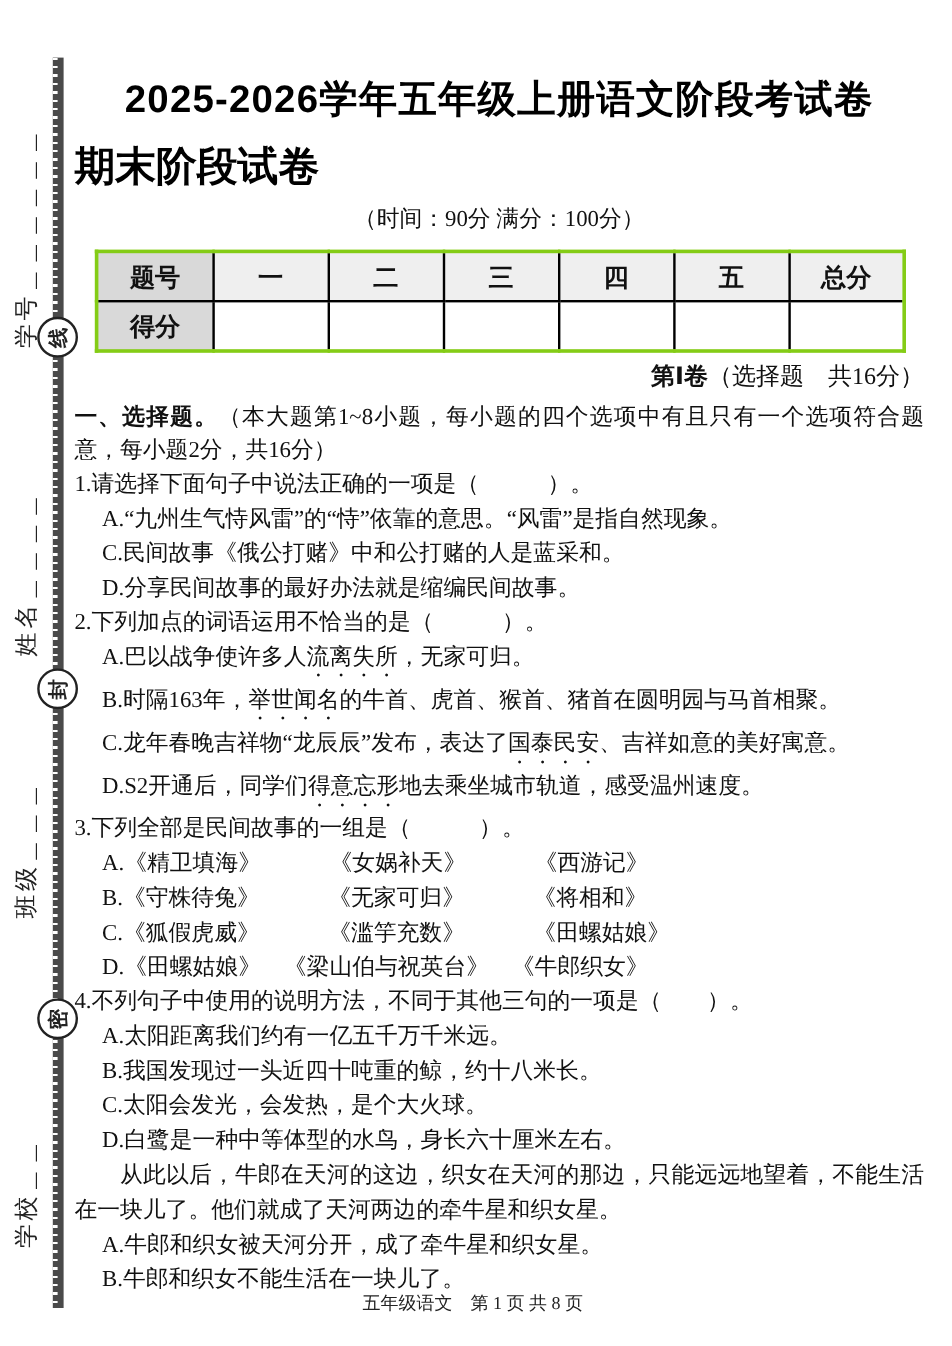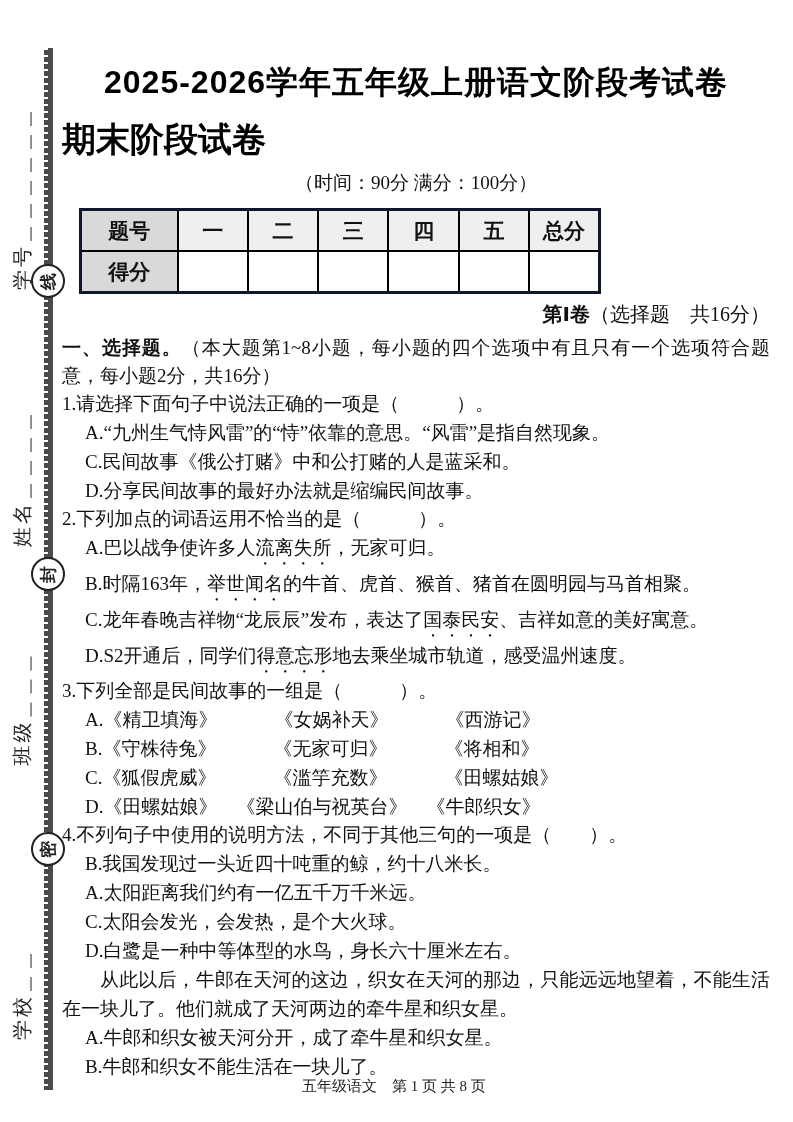--- a/index.html
+++ b/index.html
@@ -22,22 +22,22 @@
   .seal span{display:block;transform:rotate(-90deg);font-size:17px;font-weight:bold;color:#222;}
   .seal-1{top:281px;} .seal-2{top:574px;} .seal-3{top:849px;}
   
   .main{position:absolute;left:62px;top:48px;width:708px;}
   .title1{font-family:"Liberation Sans","DejaVu Sans",sans-serif;font-weight:bold;
     font-size:32px;line-height:44px;text-align:center;letter-spacing:1px;margin-top:12px;color:#000;}
   .title2{font-family:"Liberation Sans","DejaVu Sans",sans-serif;font-weight:bold;
     font-size:34px;line-height:44px;text-align:left;margin-top:13px;color:#000;}
   .meta{font-size:19px;text-align:center;margin-top:10px;line-height:24px;}
   
-  table.score{border-collapse:collapse;margin:13px 0 0 17px;width:522px;
-    border:3px solid #0f172a;table-layout:fixed;}
+  table.score{border-collapse:collapse;margin:13px 0 0 17px;width:676px;
+    border:3px solid #84cc16;table-layout:fixed;}
   table.score td{border:2px solid #000;height:37px;text-align:center;
     font-size:21px;font-weight:bold;background:#fff;}
   table.score .shade{background:#d9d9d9;}
   table.score .lightshade{background:#efefef;}
   table.score col.c0{width:97px;}
   
   .vol{ text-align:right;margin-top:7px;font-size:20px;line-height:27px;}
   .vol .vb{font-weight:bold;font-family:"Liberation Sans","DejaVu Sans",sans-serif;}
   
   .body{margin-top:6px;font-size:19px;line-height:28px;text-align:justify;}
@@ -133,22 +133,22 @@
           </div>
           <div>
             <div class="stem"><span>3.</span><span>下列全部是民间故事的一组是（　　　）。</span></div>
             <div class="option"><span>A.</span><span>《精卫填海》　　　《女娲补天》　　　《西游记》</span></div>
             <div class="option"><span>B.</span><span>《守株待兔》　　　《无家可归》　　　《将相和》</span></div>
             <div class="option"><span>C.</span><span>《狐假虎威》　　　《滥竽充数》　　　《田螺姑娘》</span></div>
             <div class="option"><span>D.</span><span>《田螺姑娘》　《梁山伯与祝英台》　《牛郎织女》</span></div>
           </div>
           <div>
             <div class="stem"><span>4.</span><span>不列句子中使用的说明方法，不同于其他三句的一项是（　　）。</span></div>
+            <div class="option"><span>A.</span><span>太阳距离我们约有一亿五千万千米远。</span></div>
             <div class="option"><span>B.</span><span>我国发现过一头近四十吨重的鲸，约十八米长。</span></div>
-            <div class="option"><span>A.</span><span>太阳距离我们约有一亿五千万千米远。</span></div>
             <div class="option"><span>C.</span><span>太阳会发光，会发热，是个大火球。</span></div>
             <div class="option"><span>D.</span><span>白鹭是一种中等体型的水鸟，身长六十厘米左右。</span></div>
           </div>
           <div>
             <div class="passage">从此以后，牛郎在天河的这边，织女在天河的那边，只能远远地望着，不能生活在一块儿了。他们就成了天河两边的牵牛星和织女星。</div>
             <div class="option"><span>A.</span><span>牛郎和织女被天河分开，成了牵牛星和织女星。</span></div>
             <div class="option"><span>B.</span><span>牛郎和织女不能生活在一块儿了。</span></div>
           </div>
         </div>
     </div>

